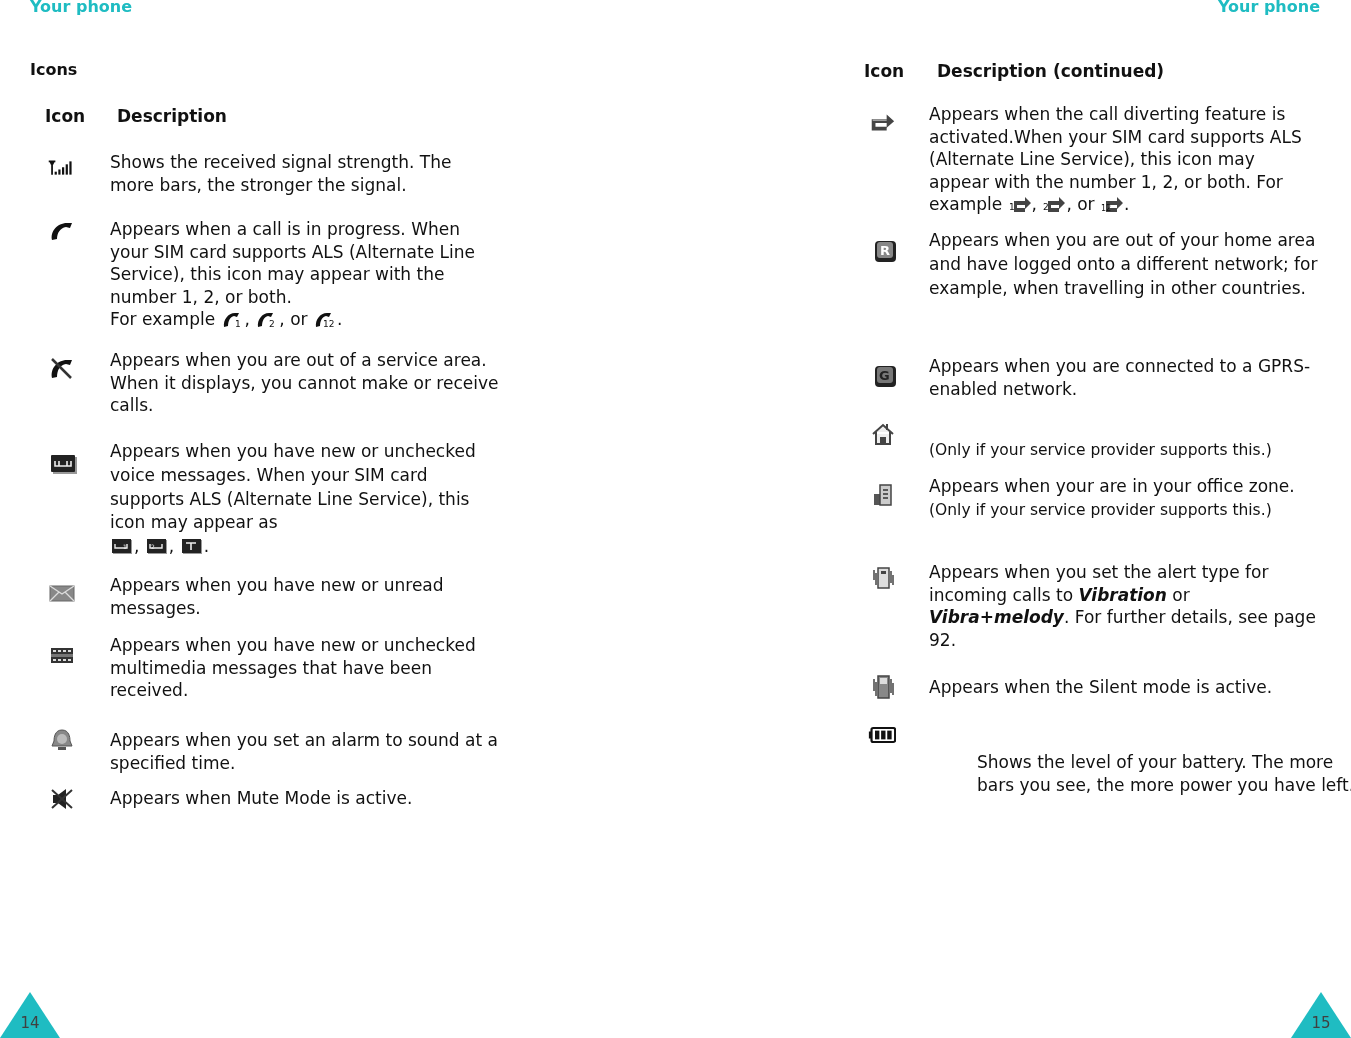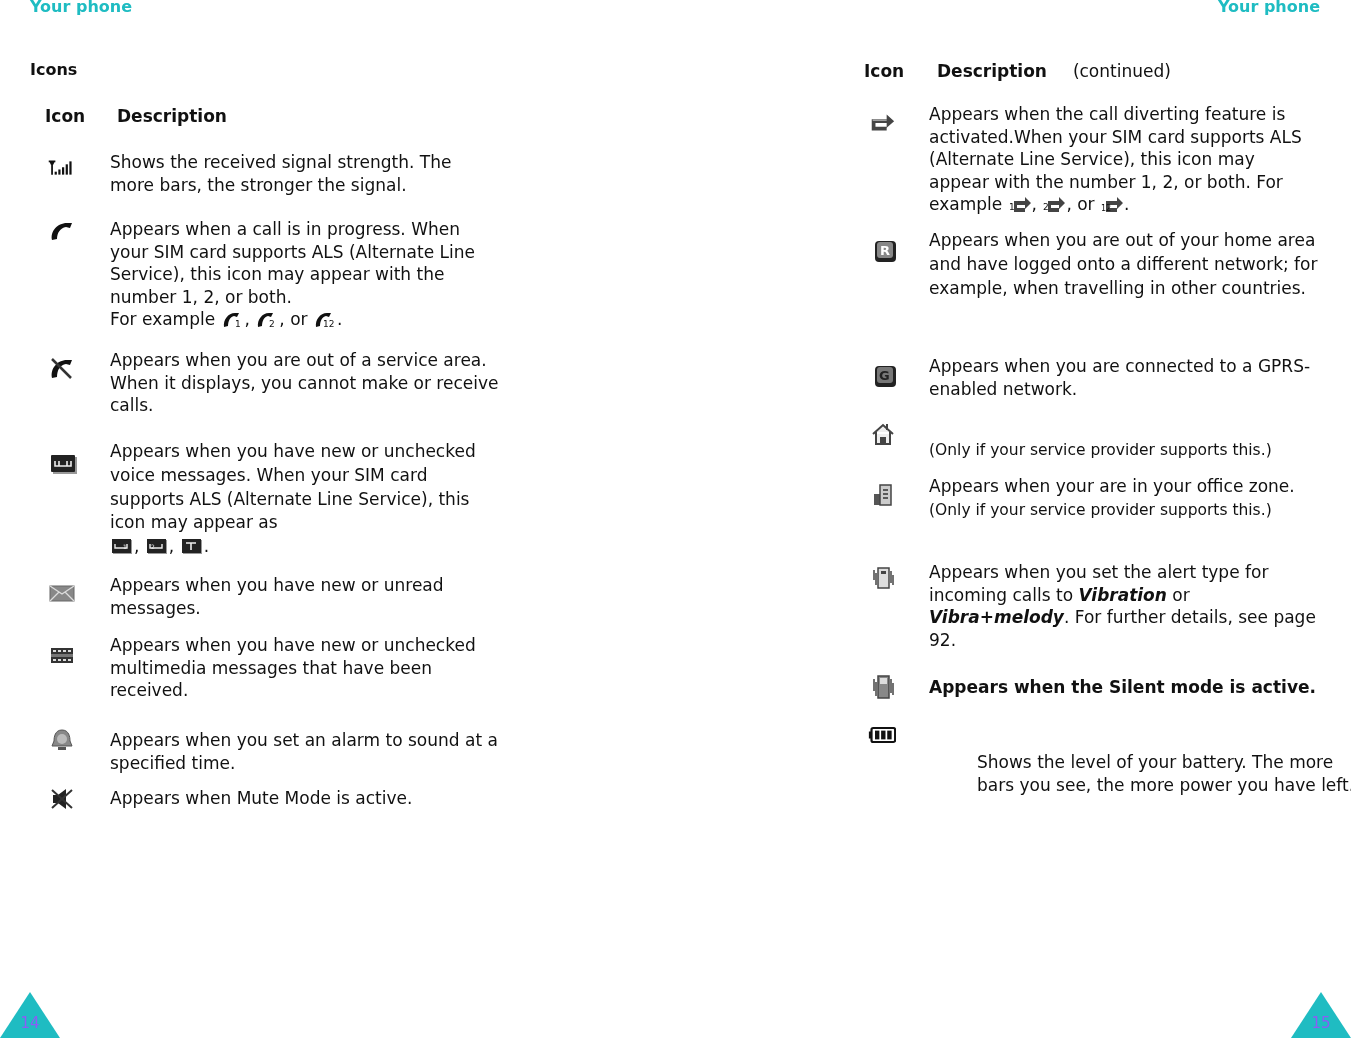--- a/index.html
+++ b/index.html
@@ -6,28 +6,28 @@
   body { width: 1351px; height: 1038px; position: relative; overflow: hidden;
          font-family: "DejaVu Sans", "Liberation Sans", sans-serif; color: #111; }
   .page { position: absolute; top: 0; height: 1038px; }
   .left { left: 0; width: 675px; }
   .right { left: 676px; width: 675px; }
   .running-head { position: absolute; top: -3px; font-weight: bold; font-size: 16px; color: #1fbcc2; }
   .left .running-head { left: 30px; }
   .right .running-head { right: 31px; }
   .section-title { position: absolute; left: 30px; top: 60px; font-weight: bold; font-size: 16px; font-family: "DejaVu Sans", sans-serif; }
   .col-head { position: absolute; font-weight: bold; font-size: 17px; }
-  .col-head .cont { font-weight: normal; margin-left: 20px; }
+  .col-head .cont { font-weight: bold; }
   .row { position: absolute; }
   .row .icon { position: absolute; width: 28px; height: 26px; display: flex; align-items: center; justify-content: center; }
   .row .desc { position: absolute; font-size: 17px; line-height: 22.6px; width: 390px; }
   .row .desc b { font-weight: bold; font-style: italic; }
   .inline-icon { display: inline-block; width: 22px; height: 18px; vertical-align: -3px; margin: 0 1px; }
   .small { font-size: 15.5px; }
-  .page-num { position: absolute; bottom: 6px; color: #8b5cf6; font-size: 15px; width: 60px; text-align: center; }
+  .page-num { position: absolute; bottom: 6px; color: #404040; font-size: 15px; width: 60px; text-align: center; }
   svg { display: block; }
 </style>
 </head>
 <body>
 
 <div class="page left">
   <div class="running-head">Your phone</div>
   <div class="section-title">Icons</div>
   <div class="col-head" style="left:45px; top:106px;">Icon</div>
   <div class="col-head" style="left:117px; top:106px;">Description</div>
@@ -269,21 +269,21 @@
   </div>
 
   <div class="row">
     <div class="icon" style="left:193px; top:674px;">
       <svg width="26" height="28" viewBox="0 0 26 28">
           <rect x="8" y="3" width="11" height="22" fill="#888" stroke="#444" stroke-width="1.5"></rect>
           <rect x="10" y="5" width="7" height="6" fill="#ddd"></rect>
           <path d="M4 6v12M6 9v14M21 6v14M23 10v12" stroke="#444" stroke-width="1.5"></path>
         </svg>
     </div>
-    <div class="desc" style="left:253px; top:676px;font-weight:bold;">Appears when the Silent mode is active.</div>
+    <div class="desc" style="left:253px; top:676px;">Appears when the Silent mode is active.</div>
   </div>
 
   <div class="row">
     <div class="icon" style="left:192px; top:722px;">
       <svg width="32" height="22" viewBox="0 0 32 22">
           <rect x="1" y="7" width="3" height="8" fill="#111"></rect>
           <rect x="4" y="3" width="27" height="16" rx="2" fill="#fff" stroke="#111" stroke-width="2.5"></rect>
           <rect x="8" y="6" width="5" height="10" fill="#111"></rect>
           <rect x="15" y="6" width="5" height="10" fill="#111"></rect>
           <rect x="22" y="6" width="5" height="10" fill="#111"></rect>

